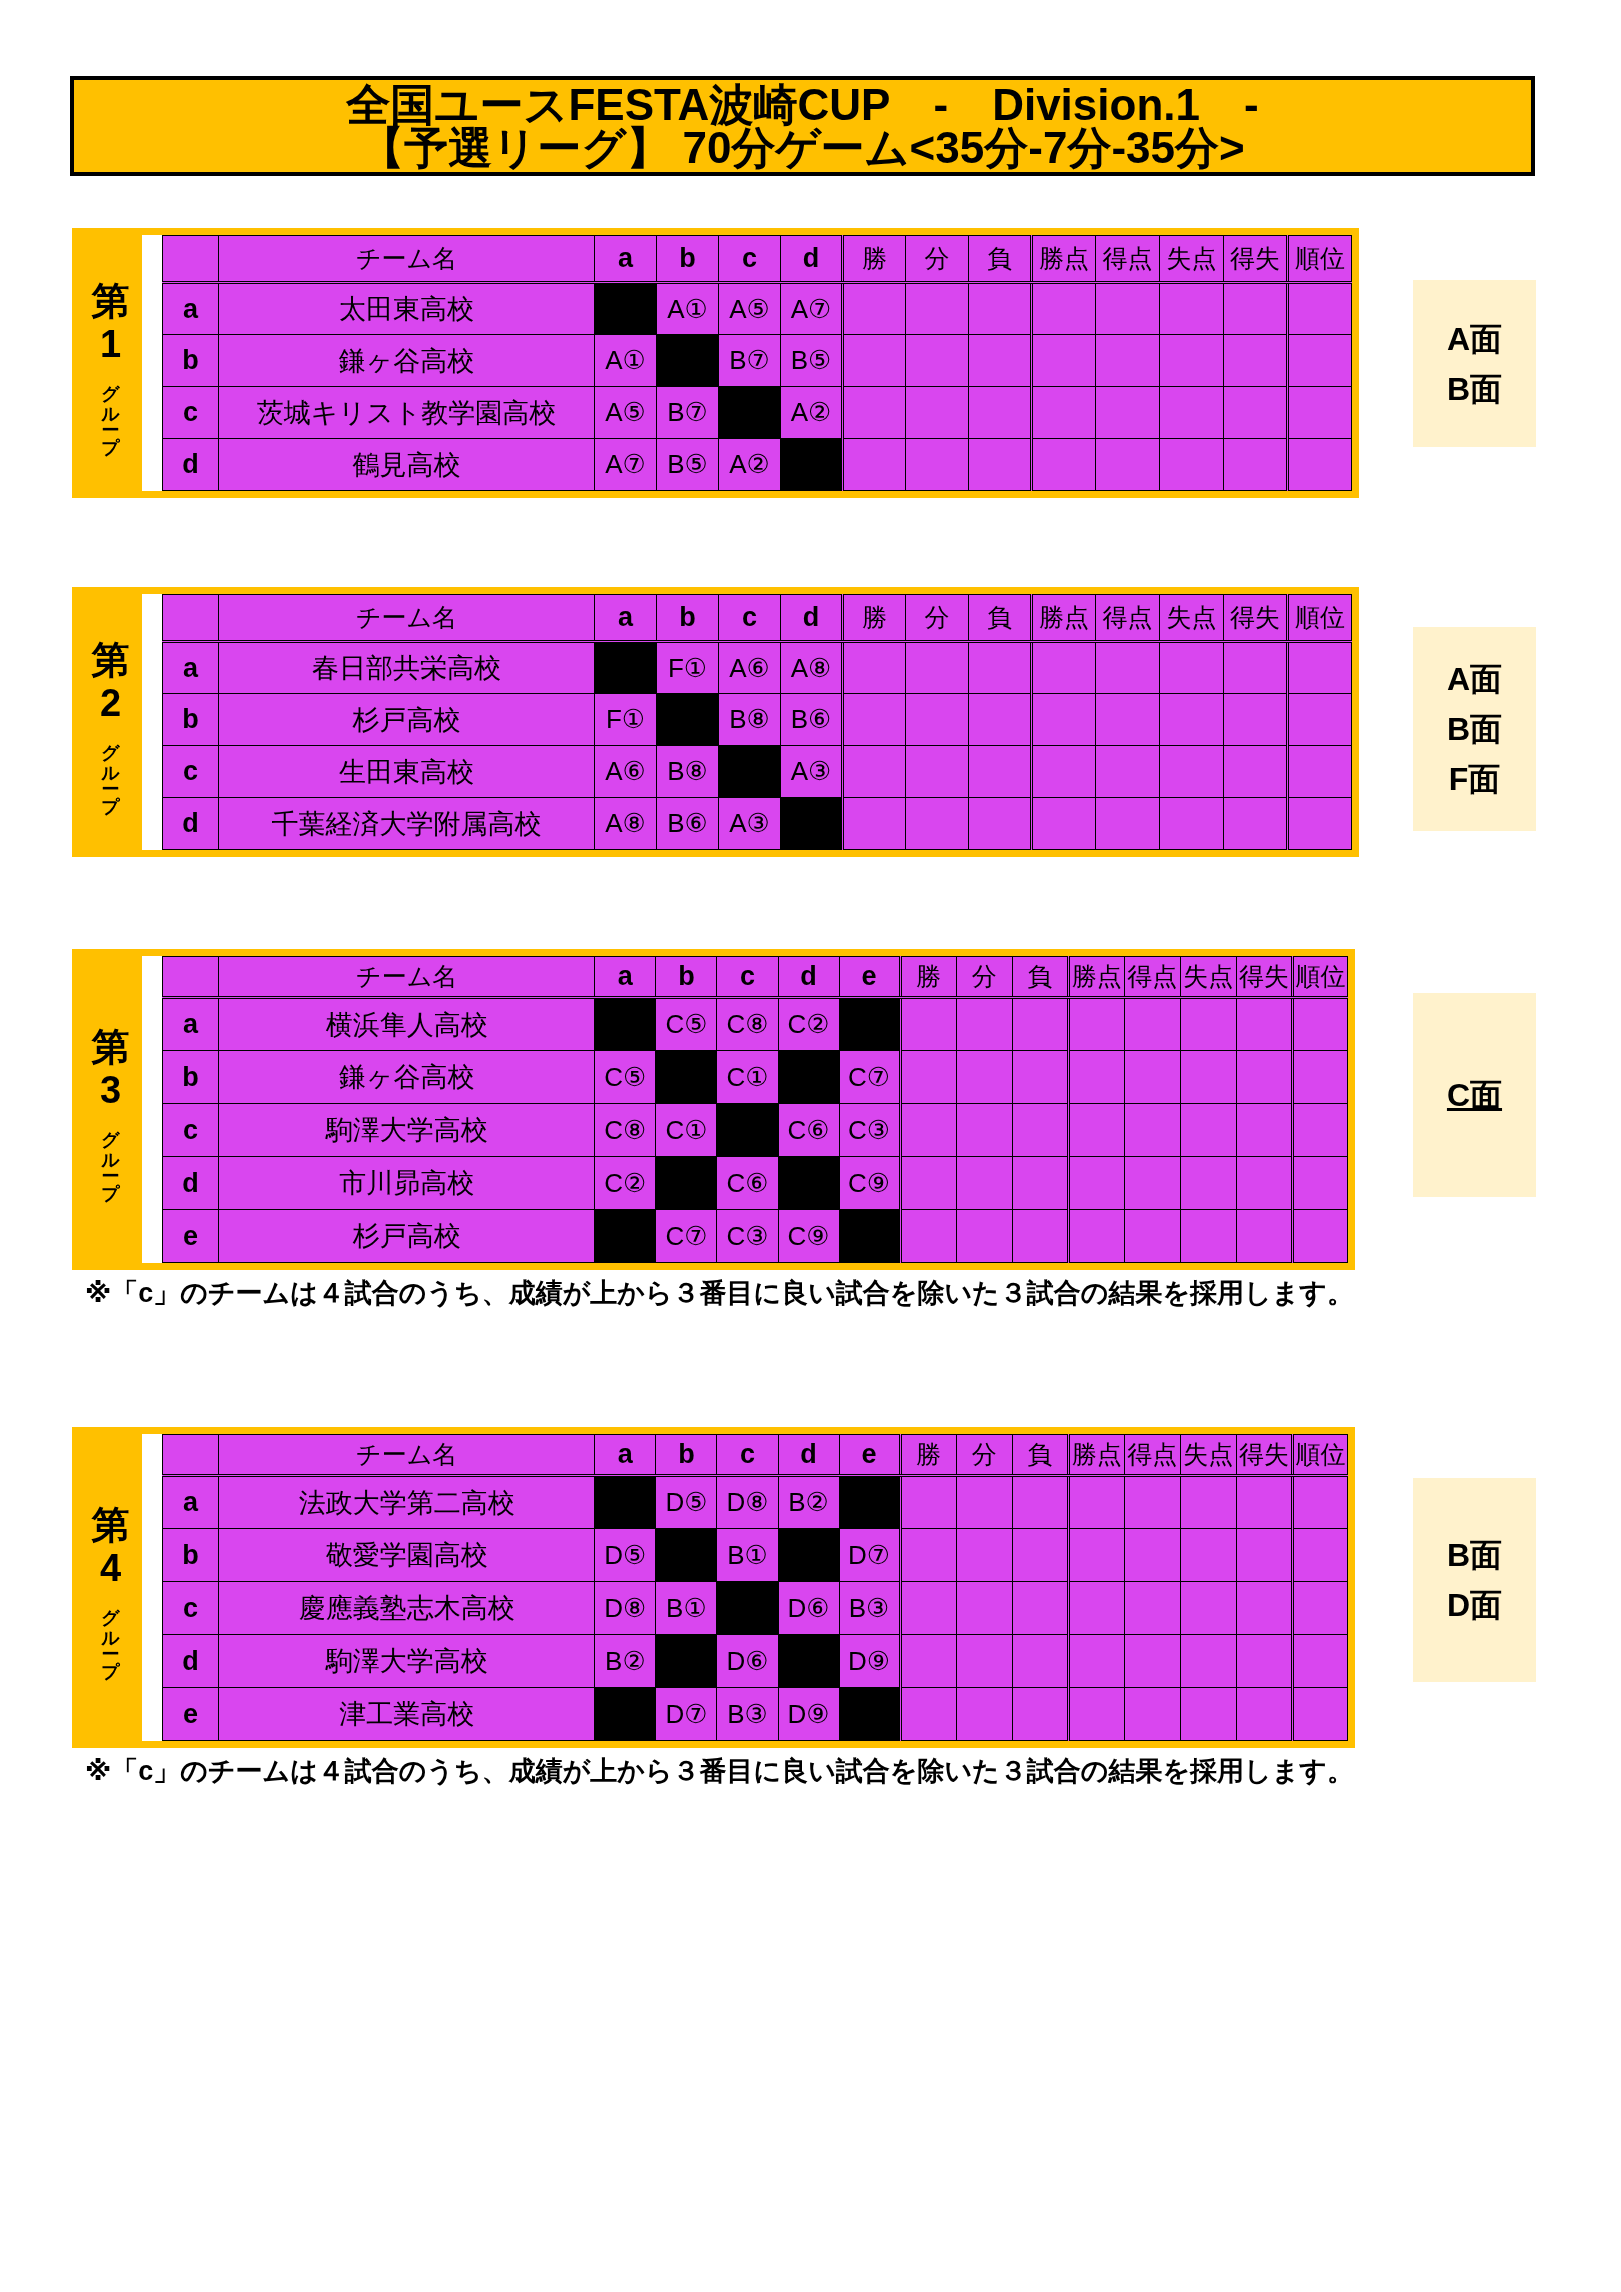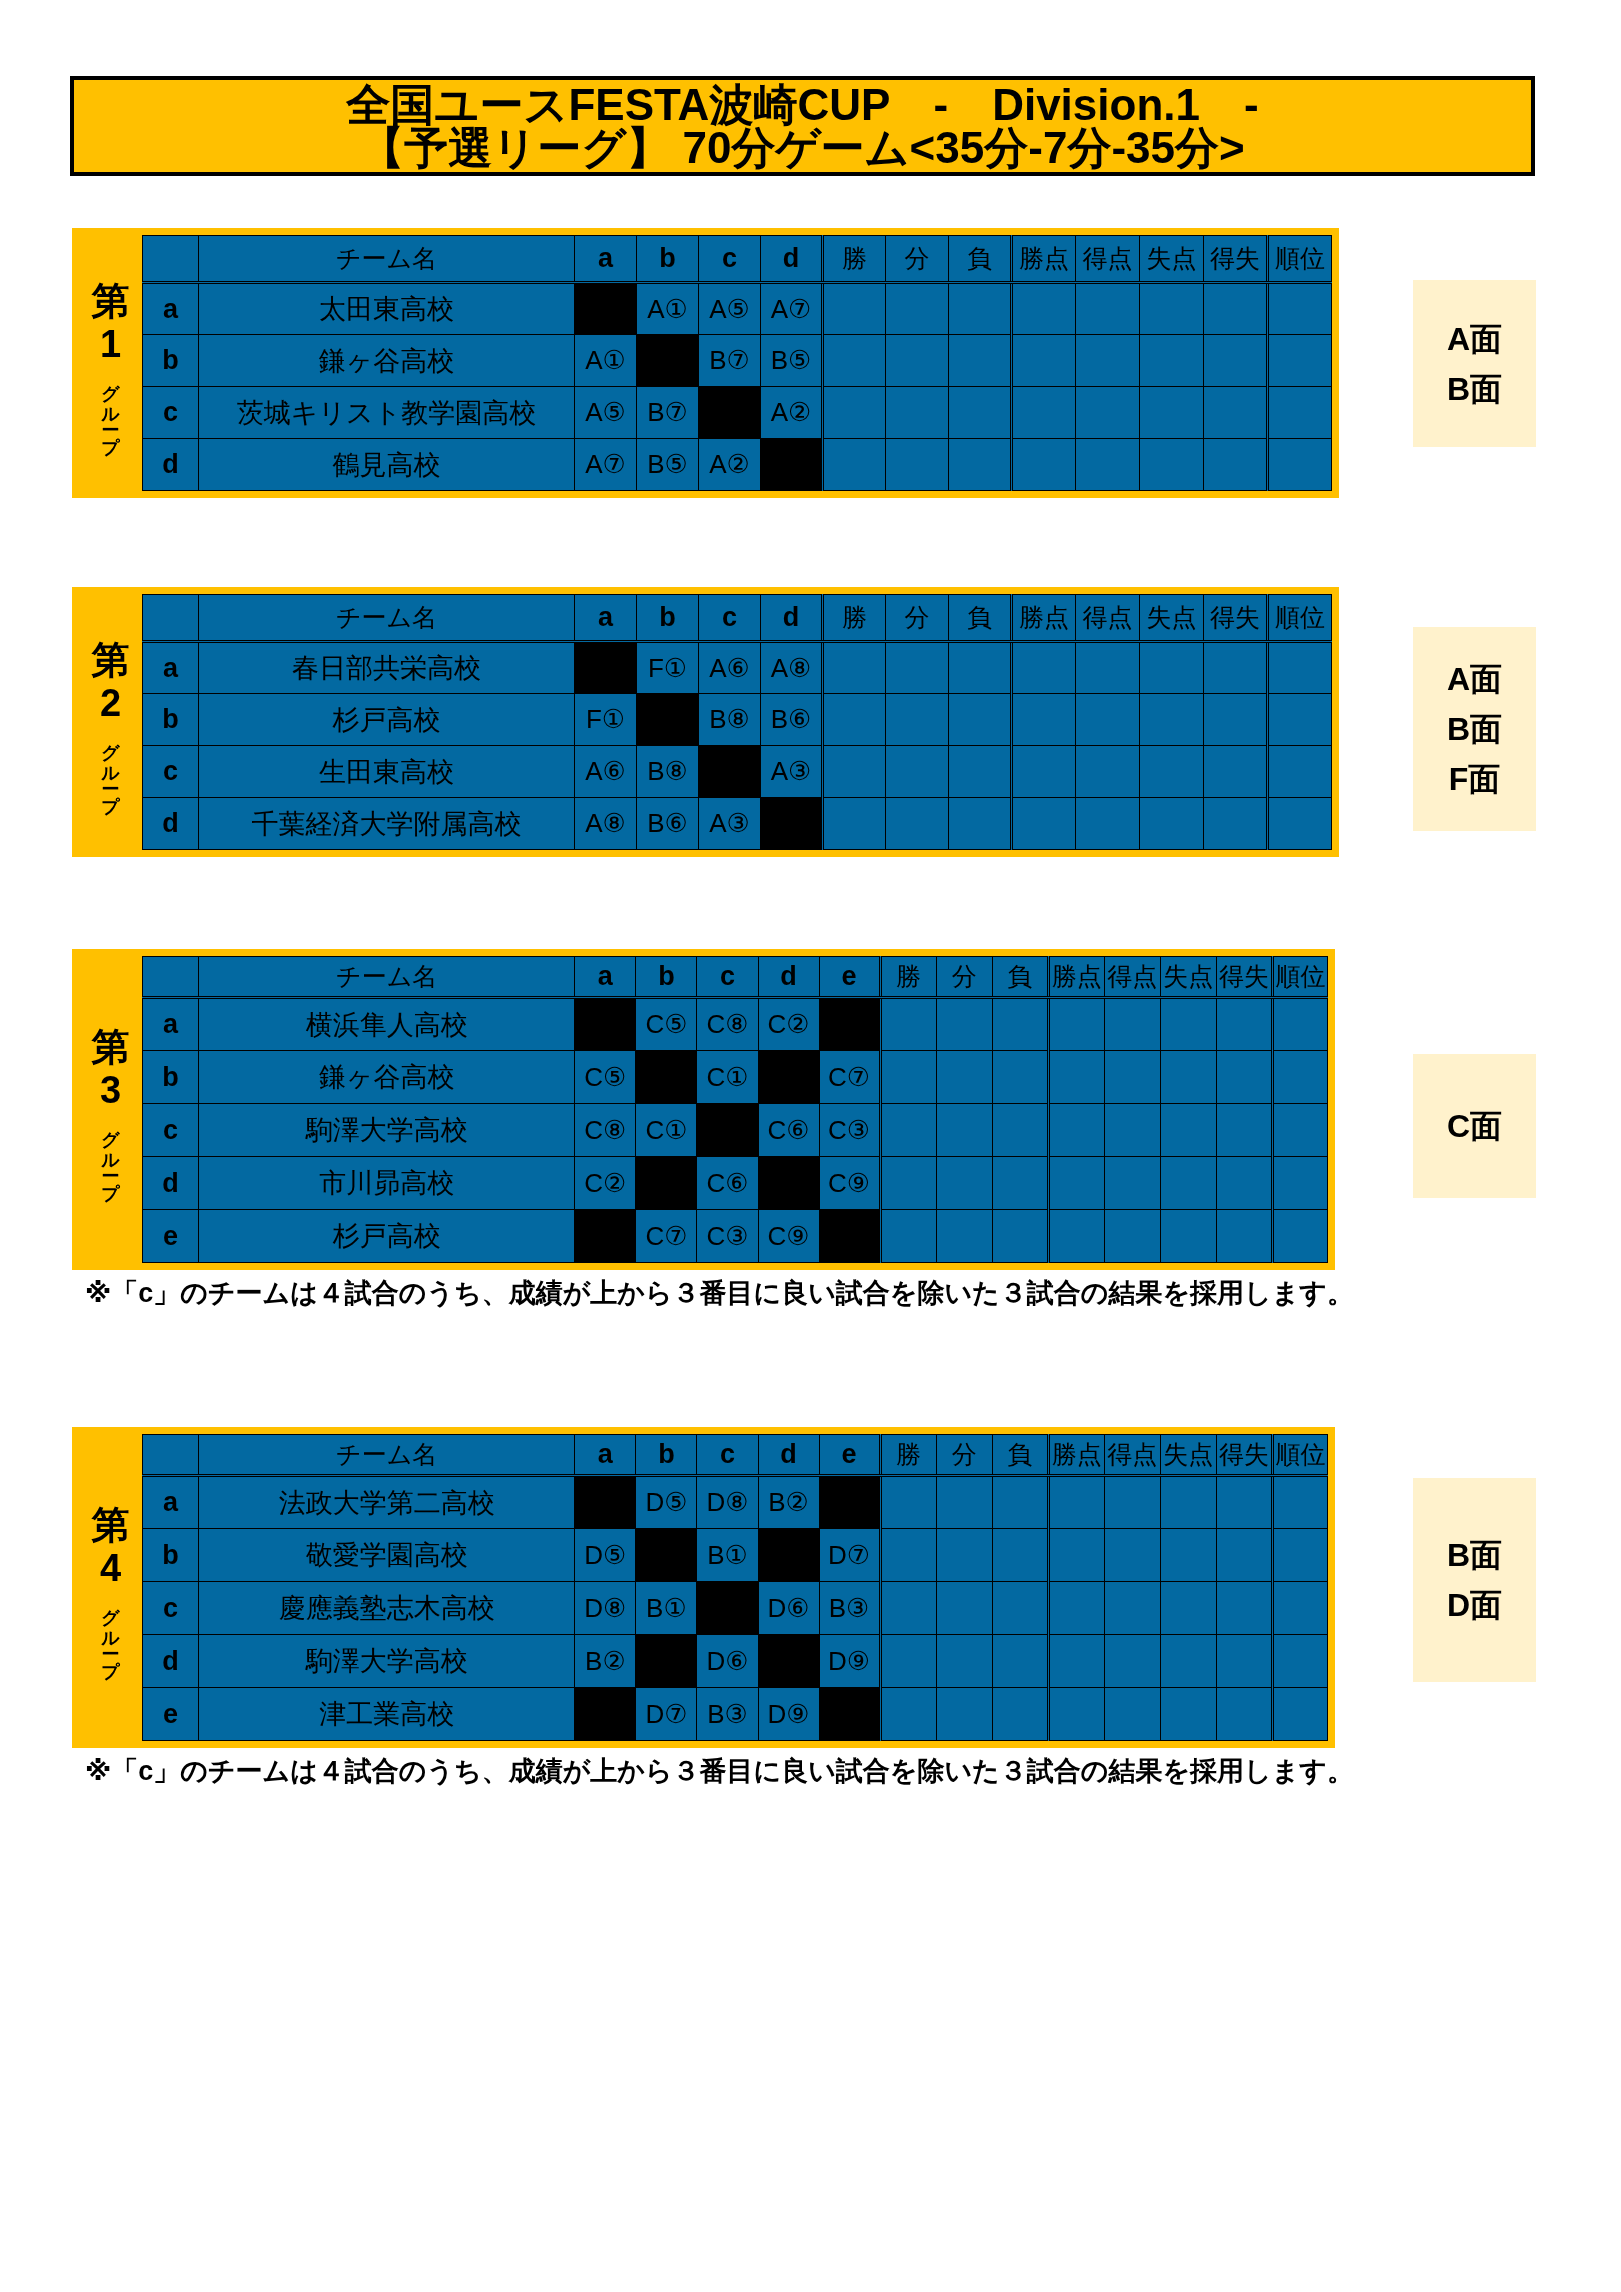--- a/index.html
+++ b/index.html
@@ -21,41 +21,41 @@
   .g1{top:228px;} .g2{top:587px;} .g3{top:949px;} .g4{top:1427px;}
   .sidebar{
     width:63px;background:#FFC000;display:flex;flex-direction:column;
     justify-content:center;align-items:center;flex:0 0 63px;
   }
   .sidebar .ord,.sidebar .num{font-size:38px;font-weight:bold;line-height:43px;}
   .sidebar .group-word{
     writing-mode:vertical-rl;font-size:18px;font-weight:bold;
     letter-spacing:3.6px;margin-top:5.4px;
   }
-  table.league{border-collapse:collapse;table-layout:fixed;width:1186px;background:#0369a1;}
+  table.league{border-collapse:collapse;table-layout:fixed;width:1186px;background:#d946ef;margin-left:20px;}
   table.league th,table.league td{
     border:0.9px solid #000;padding:0;text-align:center;vertical-align:middle;
     overflow:hidden;white-space:nowrap;
   }
   table.league thead th{font-weight:normal;font-size:25px;border-bottom:3.6px double #000;}
   table.league thead th.letter{font-weight:bold;font-size:27px;}
   table.league .dbl{border-left:3.6px double #000;}
   table.rows4 thead tr{height:47px;} table.rows4 tbody tr{height:52px;}
   table.rows5 thead tr{height:41px;} table.rows5 tbody tr{height:53px;}
   td.rowlabel{font-weight:bold;font-size:27px;}
   td.team{font-size:27px;}
   td.code{font-size:26px;}
   td.blackcell{background:#000;}
   
   .venue-box{
     position:absolute;left:1413px;width:123px;background:#FFF2CC;
     display:flex;flex-direction:column;justify-content:center;align-items:center;text-align:center;
   }
   .v1{top:280px;height:167px;} .v2{top:627px;height:204px;}
-  .v3{top:1054px;height:144px;} .v4{top:1478px;height:204px;}
+  .v3{top:993px;height:204px;text-decoration:underline;} .v4{top:1478px;height:204px;}
   .venue-box span{font-size:32px;font-weight:bold;line-height:50px;}
   
   .note{
     position:absolute;left:85px;font-size:27px;font-weight:bold;white-space:nowrap;
   }
   .n3{top:1275px;} .n4{top:1753px;}
 </style>
 </head>
 <body>
 

